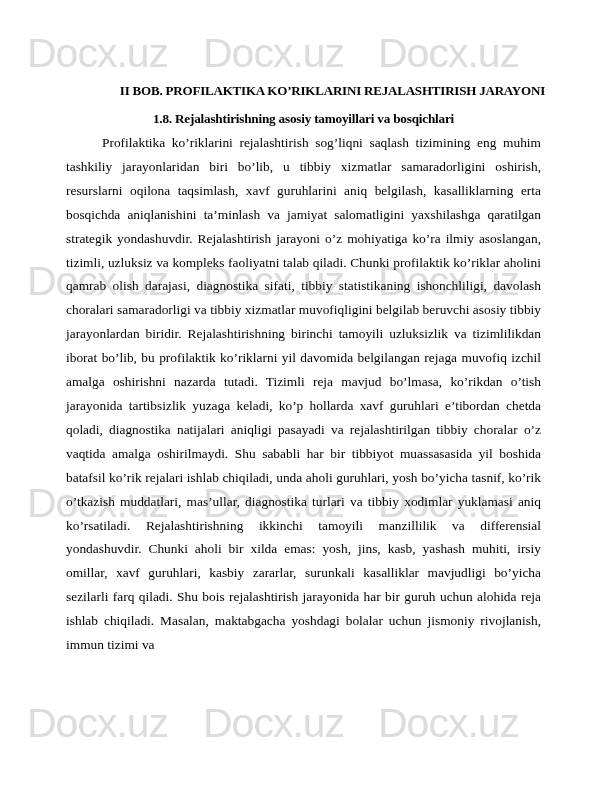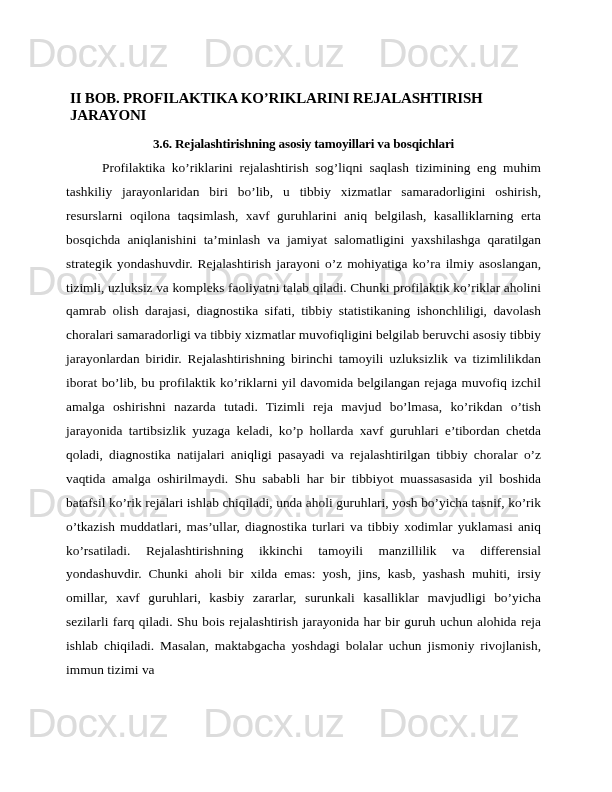--- a/index.html
+++ b/index.html
@@ -4,22 +4,22 @@
 <style>
   html, body { margin:0; padding:0; background:#ffffff; }
   body { width:612px; height:792px; position:relative; overflow:hidden;
          font-family:"Liberation Serif", "DejaVu Serif", serif; color:#000; }
   .page { position:absolute; left:0; top:0; width:612px; height:628px; }
   .wm-row { position:absolute; left:0; width:612px; height:40px;
             font-family:"Liberation Sans","DejaVu Sans",sans-serif;
             font-size:41px; color:#dcdcdc; letter-spacing:-1px; z-index:0; }
   .wm-row span { position:absolute; top:0; }
   .content { position:absolute; left:62px; top:82px; width:483px; z-index:1; }
-  .chapter-title { text-align:left; font-weight:bold; font-size:15px;
-                   line-height:17px; margin:8px; letter-spacing:-0.2px; }
+  .chapter-title { text-align:right; font-weight:bold; font-size:13px;
+                   line-height:17px; margin:0; letter-spacing:-0.2px; }
   .section-title { text-align:center; font-weight:bold; font-size:13.2px;
                    line-height:17px; margin:11px 0 1px 0; letter-spacing:-0.2px; }
   .para { font-size:13.4px; line-height:23.9px; text-align:justify;
           text-indent:36px; margin:4px; }
 </style>
 </head>
 <body>
 
 <div class="page">
 
@@ -39,16 +39,16 @@
     <span style="left:378px;">Docx.uz</span>
   </div>
   <div class="wm-row" style="top:700px;">
     <span style="left:27px;">Docx.uz</span>
     <span style="left:203px;">Docx.uz</span>
     <span style="left:378px;">Docx.uz</span>
   </div>
 
   <div class="content">
     <h1 class="chapter-title">II BOB. PROFILAKTIKA KO’RIKLARINI REJALASHTIRISH JARAYONI</h1>
-    <h2 class="section-title">3.6. Rejalashtirishning asosiy tamoyillari va bosqichlari</h2>
+    <h2 class="section-title">1.8. Rejalashtirishning asosiy tamoyillari va bosqichlari</h2>
     <p class="para">Profilaktika ko’riklarini rejalashtirish sog’liqni saqlash tizimining eng muhim tashkiliy jarayonlaridan biri bo’lib, u tibbiy xizmatlar samaradorligini oshirish, resurslarni oqilona taqsimlash, xavf guruhlarini aniq belgilash, kasalliklarning erta bosqichda aniqlanishini ta’minlash va jamiyat salomatligini yaxshilashga qaratilgan strategik yondashuvdir. Rejalashtirish jarayoni o’z mohiyatiga ko’ra ilmiy asoslangan, tizimli, uzluksiz va kompleks faoliyatni talab qiladi. Chunki profilaktik ko’riklar aholini qamrab olish darajasi, diagnostika sifati, tibbiy statistikaning ishonchliligi, davolash choralari samaradorligi va tibbiy xizmatlar muvofiqligini belgilab beruvchi asosiy tibbiy jarayonlardan biridir. Rejalashtirishning birinchi tamoyili uzluksizlik va tizimlilikdan iborat bo’lib, bu profilaktik ko’riklarni yil davomida belgilangan rejaga muvofiq izchil amalga oshirishni nazarda tutadi. Tizimli reja mavjud bo’lmasa, ko’rikdan o’tish jarayonida tartibsizlik yuzaga keladi, ko’p hollarda xavf guruhlari e’tibordan chetda qoladi, diagnostika natijalari aniqligi pasayadi va rejalashtirilgan tibbiy choralar o’z vaqtida amalga oshirilmaydi. Shu sababli har bir tibbiyot muassasasida yil boshida batafsil ko’rik rejalari ishlab chiqiladi, unda aholi guruhlari, yosh bo’yicha tasnif, ko’rik o’tkazish muddatlari, mas’ullar, diagnostika turlari va tibbiy xodimlar yuklamasi aniq ko’rsatiladi. Rejalashtirishning ikkinchi tamoyili manzillilik va differensial yondashuvdir. Chunki aholi bir xilda emas: yosh, jins, kasb, yashash muhiti, irsiy omillar, xavf guruhlari, kasbiy zararlar, surunkali kasalliklar mavjudligi bo’yicha sezilarli farq qiladi. Shu bois rejalashtirish jarayonida har bir guruh uchun alohida reja ishlab chiqiladi. Masalan, maktabgacha yoshdagi bolalar uchun jismoniy rivojlanish, immun tizimi va</p>
   </div>
 </div>
 
 </body></html>

